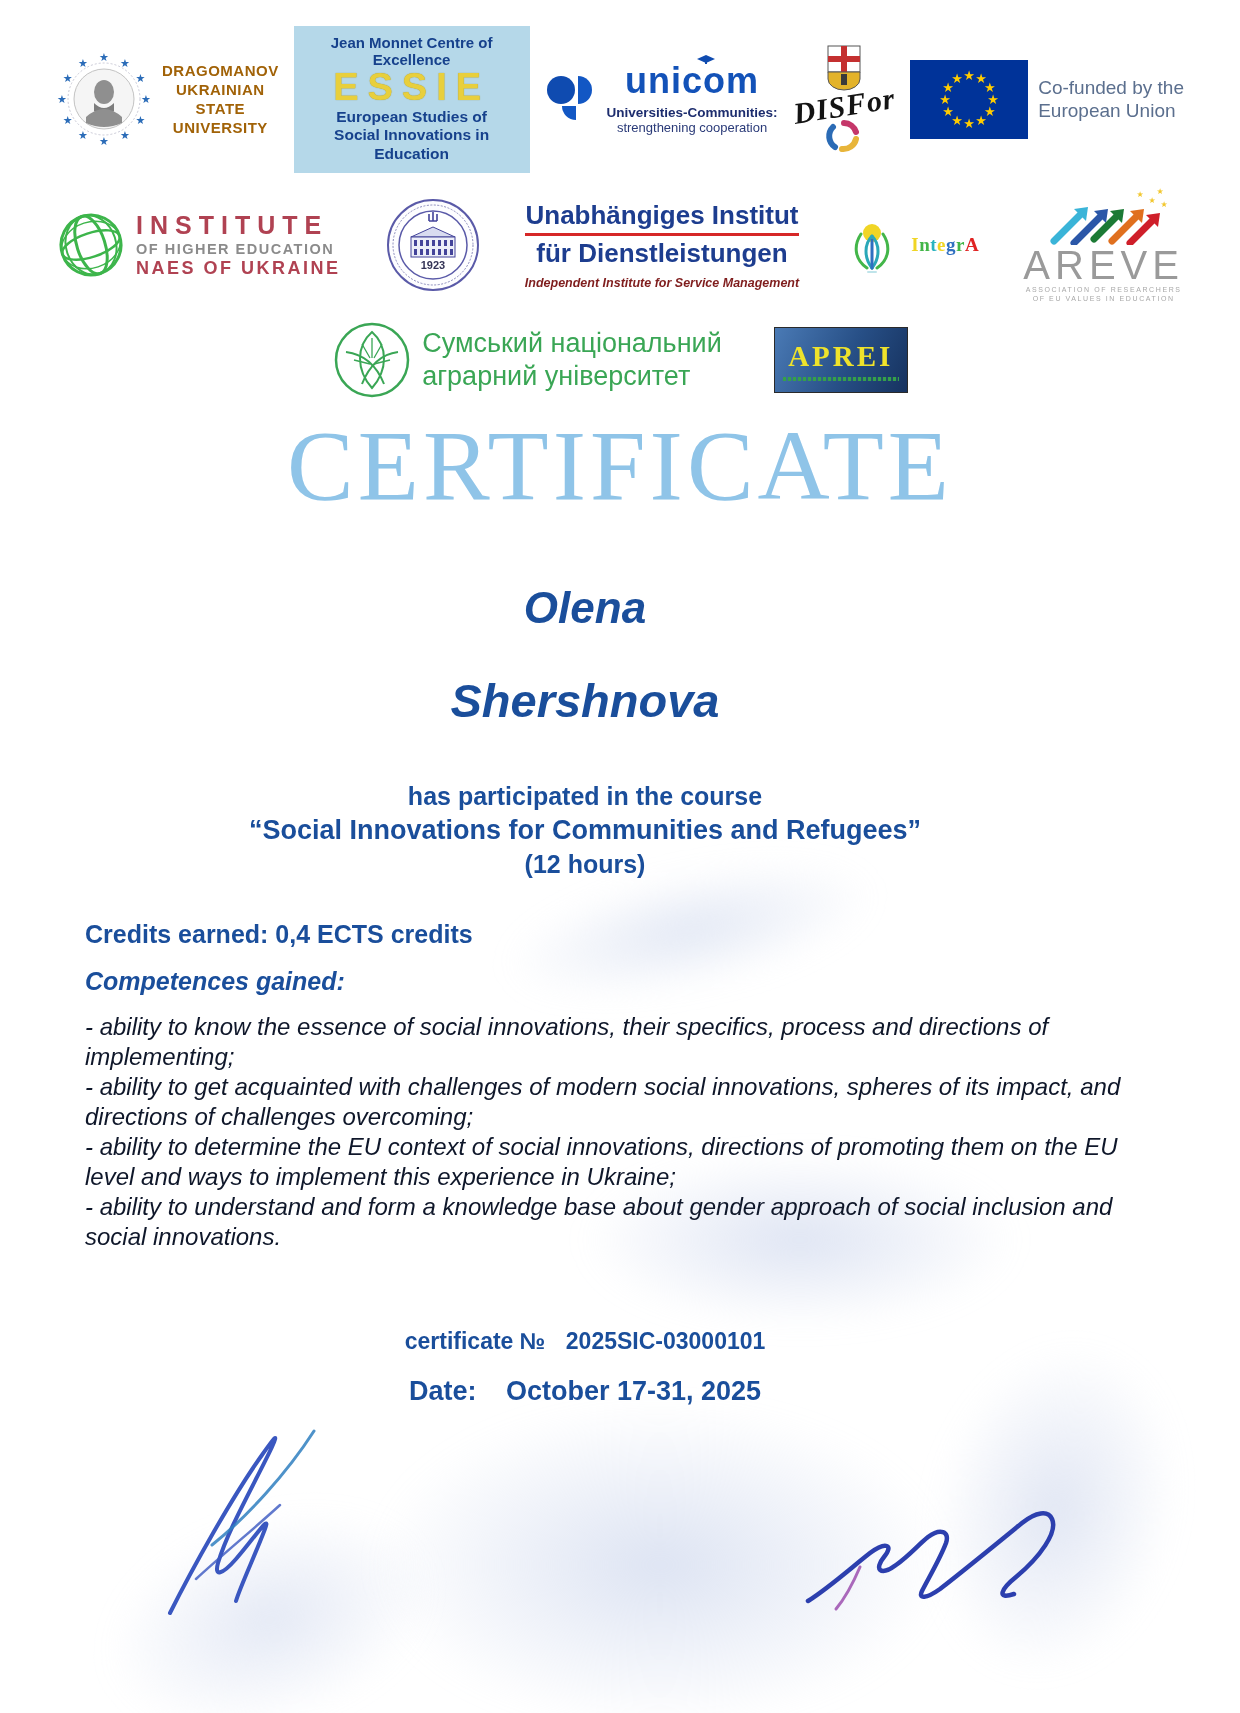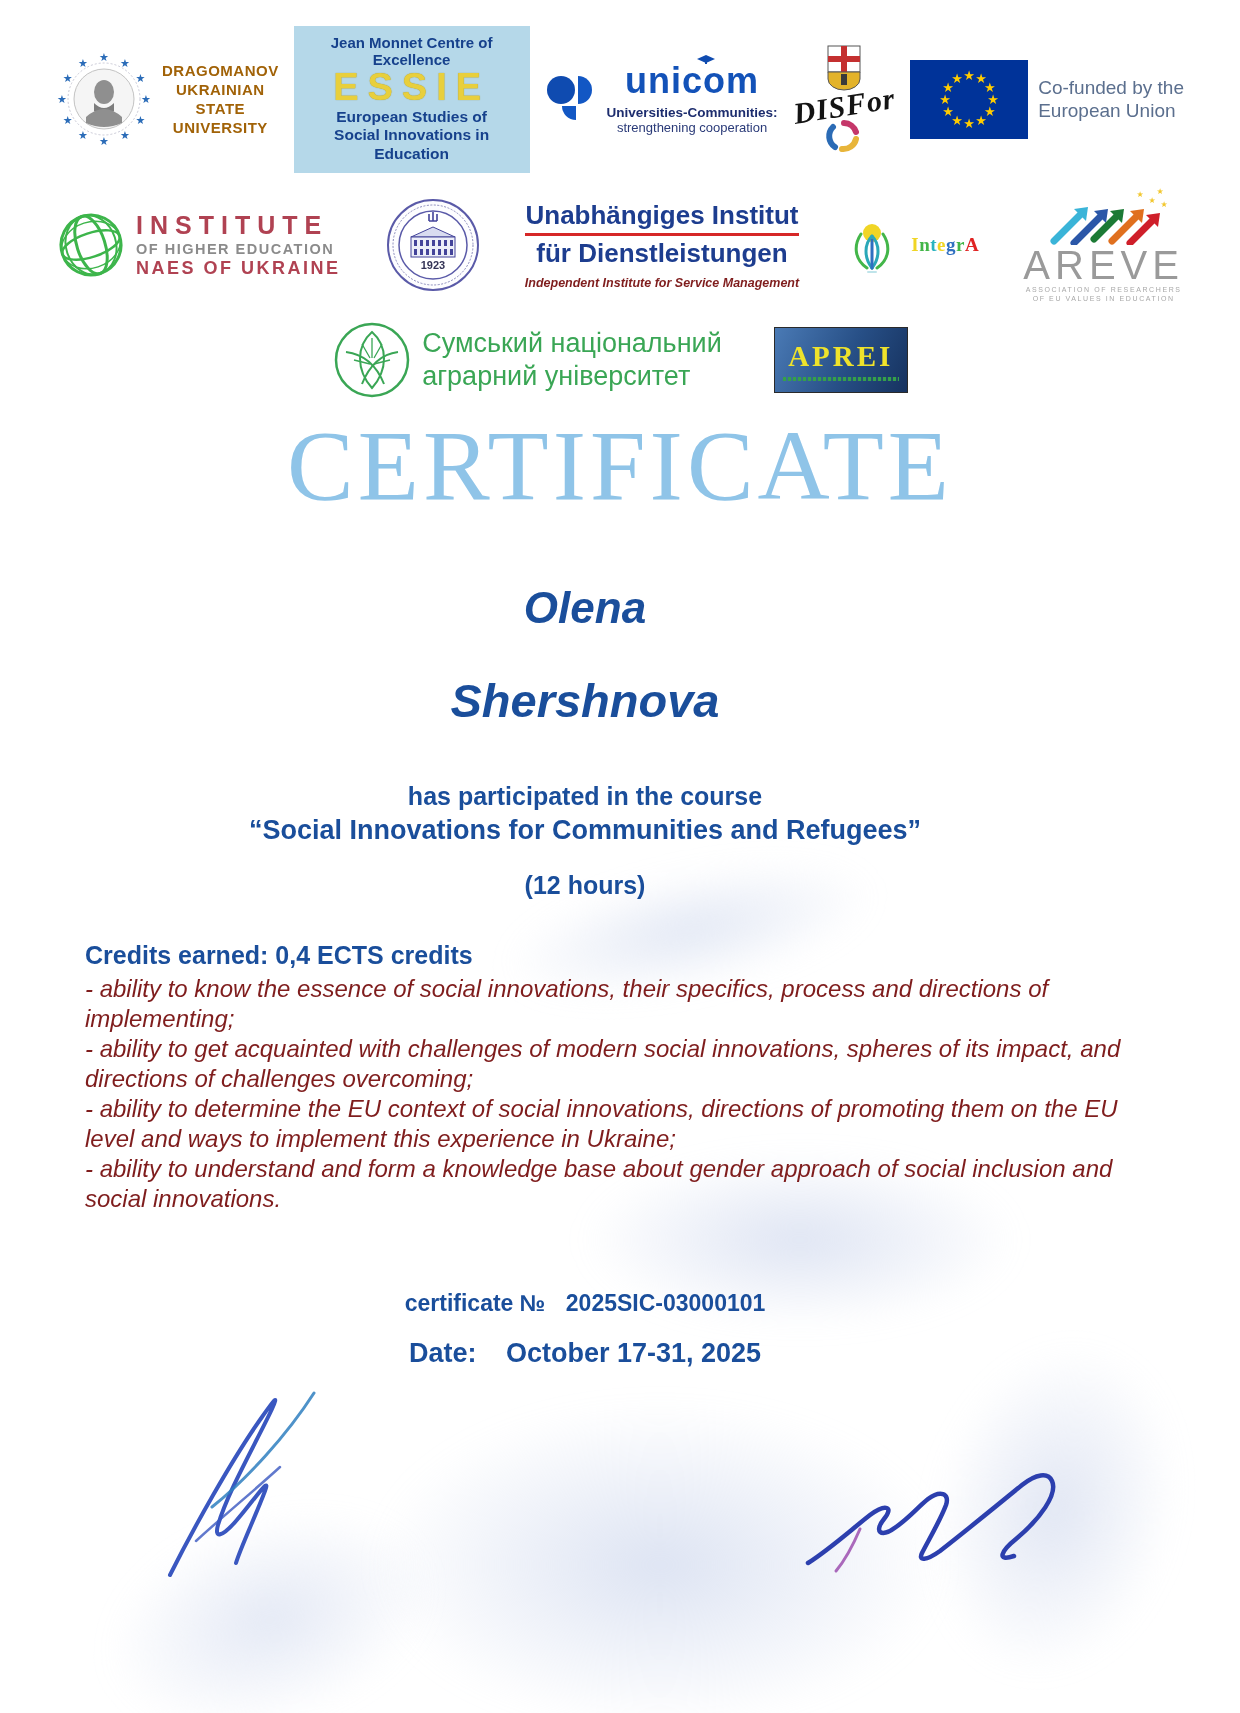--- a/index.html
+++ b/index.html
@@ -67,24 +67,24 @@
   
   .title{margin-top:16px;text-align:center;font-family:"Liberation Serif",serif;
          font-size:100px;line-height:1;color:#8fc4e8;letter-spacing:4px;font-weight:normal;}
   .center-col{text-align:center;padding-right:70px;}
   .certify{margin-top:30px;font-size:26px;font-weight:bold;}
   .first-name{margin-top:60px;font-size:44px;font-weight:bold;font-style:italic;}
   .last-name{margin-top:40px;font-size:47px;font-weight:bold;font-style:italic;}
   .course-block{margin-top:52px;font-weight:bold;}
   .course-block .p1{font-size:25px;line-height:1.3;}
   .course-block .p2{font-size:27px;line-height:1.3;}
-  .course-block .p3{font-size:25px;line-height:1.3;margin-top:21px;}
+  .course-block .p3{font-size:25px;line-height:1.3;}
   .credits{margin:40px 85px 0 85px;font-size:25px;font-weight:bold;}
   .comp-label{margin:18px 85px 0 85px;font-size:25px;font-weight:bold;font-style:italic;}
-  .competences{margin:4px 80px 0 85px;font-size:24px;font-style:italic;color:#7f1d1d;max-width:1078px;}
+  .competences{margin:16px 80px 0 85px;font-size:24px;font-style:italic;color:#0f172a;max-width:1078px;}
   .competences p{margin:0;line-height:30px;}
   .cert-no{margin-top:76px;font-size:23px;font-weight:bold;text-align:center;}
   .cert-no .num{margin-left:14px;}
   .date-line{margin-top:21px;font-size:27px;font-weight:bold;}
   .date-line .num{margin-left:22px;}
   
   .signatures{position:relative;height:238px;margin-top:8px;}
   .sig-left{position:absolute;left:152px;top:6px;}
   .sig-right{position:absolute;left:800px;top:86px;}
 </style>
@@ -319,20 +319,21 @@
     <div class="center-col last-name">Shershnova</div>
 
     <div class="center-col course-block">
       <div class="p1">has participated in the course</div>
       <div class="p2">“Social Innovations for Communities and Refugees”</div>
       <div class="p3">(12 hours)</div>
     </div>
 
     <div class="credits">Credits earned: 0,4 ECTS credits</div>
 
+    <div class="comp-label">Competences gained:</div>
     <div class="competences">
         <p>- ability to know the essence of social innovations, their specifics, process and directions of implementing;</p>
         <p>- ability to get acquainted with challenges of modern social innovations, spheres of its impact, and directions of challenges overcoming;</p>
         <p>- ability to determine the EU context of social innovations, directions of promoting them on the EU level and ways to implement this experience in Ukraine;</p>
         <p>- ability to understand and form a knowledge base about gender approach of social inclusion and social innovations.</p>
       </div>
 
     <div class="center-col cert-no">
       <span>certificate №</span>
       <span class="num">2025SIC-03000101</span>

